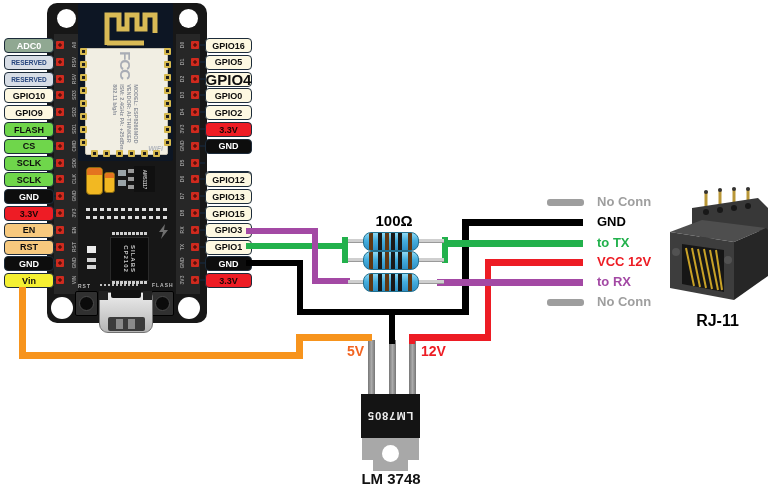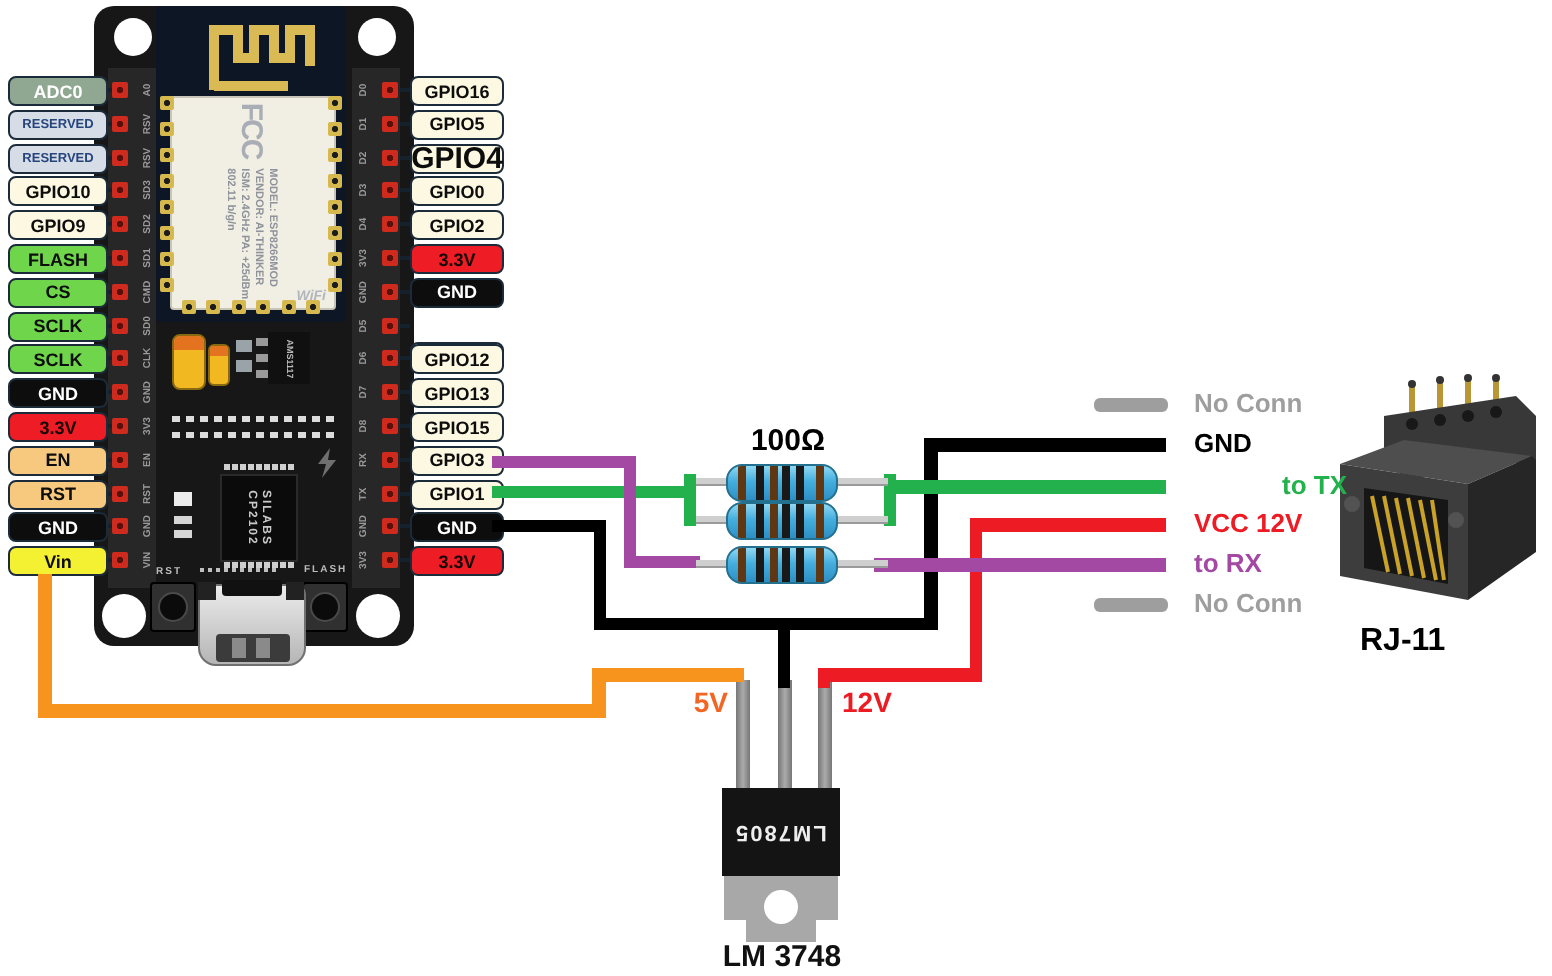--- a/index.html
+++ b/index.html
@@ -446,21 +446,21 @@
   <div class="notch" style="left:362px;top:460px;width:11px;height:11px;"></div>
   <div class="notch" style="left:408px;top:460px;width:11px;height:11px;"></div>
   <div class="lm-hole"></div>
   <div class="txt" style="left:330px;top:343px;width:34px;text-align:right;font-size:14px;color:#f26522;">5V</div>
   <div class="txt" style="left:421px;top:343px;font-size:14px;color:#ed1c24;">12V</div>
   <div class="txt" style="left:349px;top:470px;width:84px;text-align:center;font-size:15px;color:#111;">LM 3748</div>
 
   <div id="conn-labels">
       <div class="conn c-gray" style="top:194px;">No Conn</div>
       <div class="conn c-black" style="top:214px;">GND</div>
-      <div class="conn c-green" style="top:235px;margin-left:44px;">to TX</div>
+      <div class="conn c-green" style="top:235px;">to TX</div>
       <div class="conn c-red" style="top:254px;">VCC 12V</div>
       <div class="conn c-purple" style="top:274px;">to RX</div>
       <div class="conn c-gray" style="top:294px;">No Conn</div>
     </div>
 
   <svg class="abs" style="left:658px;top:186px;z-index:10;" width="114" height="128" viewBox="0 0 114 128">
     <line x1="48" y1="26" x2="48" y2="5" stroke="#b99737" stroke-width="3"></line>
     <line x1="62" y1="24" x2="62" y2="3" stroke="#b99737" stroke-width="3"></line>
     <line x1="76" y1="22" x2="76" y2="2" stroke="#b99737" stroke-width="3"></line>
     <line x1="90" y1="20" x2="90" y2="2" stroke="#b99737" stroke-width="3"></line>
@@ -479,15 +479,15 @@
     <polygon points="24,58 66,64 66,106 24,98" fill="#161616"></polygon>
     <line x1="28" y1="62" x2="36" y2="100" stroke="#c9a227" stroke-width="2"></line>
     <line x1="34" y1="62" x2="42" y2="101" stroke="#c9a227" stroke-width="2"></line>
     <line x1="40" y1="63" x2="48" y2="102" stroke="#c9a227" stroke-width="2"></line>
     <line x1="46" y1="63" x2="54" y2="103" stroke="#c9a227" stroke-width="2"></line>
     <line x1="52" y1="64" x2="60" y2="104" stroke="#c9a227" stroke-width="2"></line>
     <line x1="58" y1="64" x2="64" y2="104" stroke="#c9a227" stroke-width="2"></line>
     <circle cx="18" cy="66" r="4" fill="#525252"></circle>
     <circle cx="70" cy="74" r="4" fill="#525252"></circle>
   </svg>
-  <div class="txt" style="left:680px;top:312px;width:75px;text-align:left;font-size:16px;color:#000;">RJ-11</div>
+  <div class="txt" style="left:680px;top:312px;width:75px;text-align:center;font-size:16px;color:#000;">RJ-11</div>
 
 </div>
 
 </body></html>

